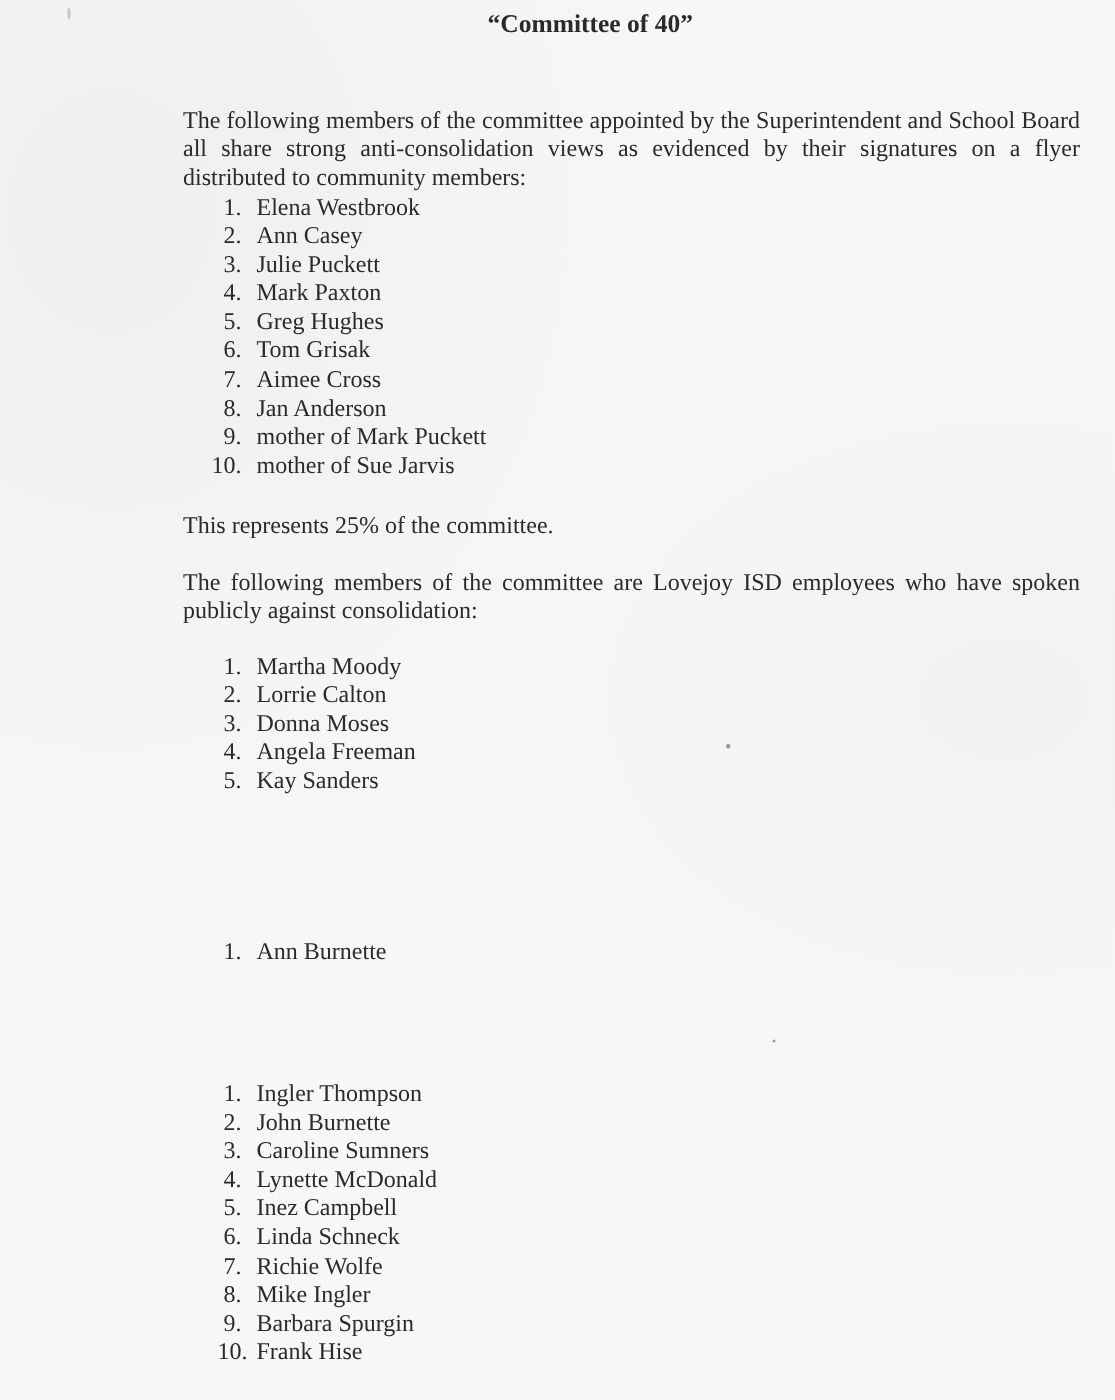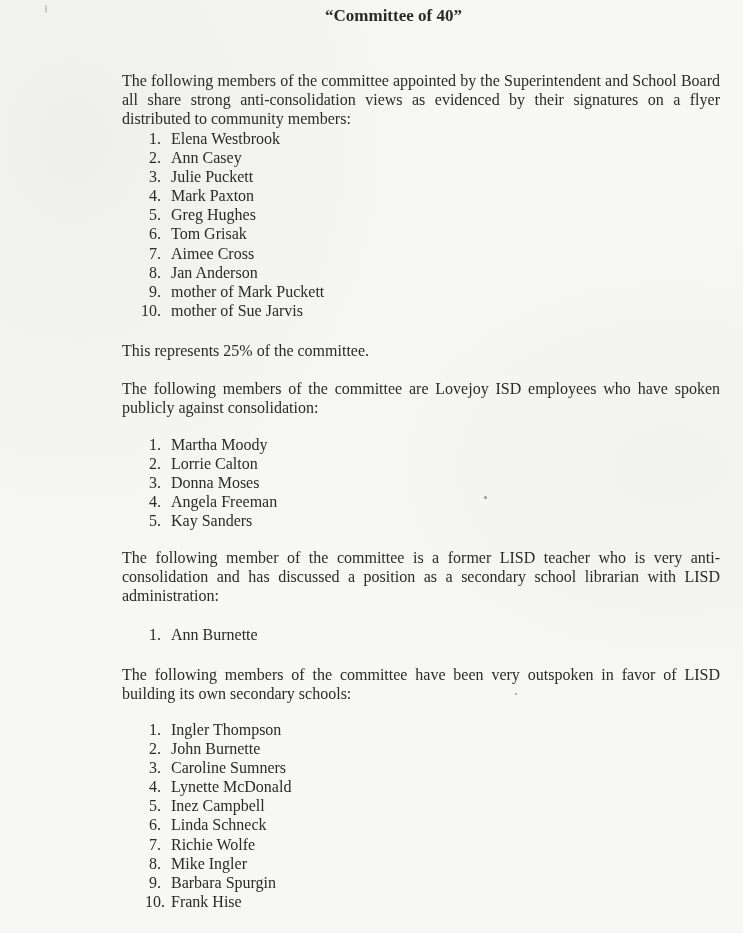--- a/index.html
+++ b/index.html
@@ -124,29 +124,27 @@
       <li>
         <span class="num">4.</span>
         <span class="nm">Angela Freeman</span>
       </li>
       <li>
         <span class="num">5.</span>
         <span class="nm">Kay Sanders</span>
       </li>
     </ol>
 
-  <div class="para" style="top:548px;">The following member of the committee is a former LISD teacher who is very anti-consolidation and has discussed a position as a secondary school librarian with LISD administration:</div>
   <ol class="list" style="top:625px;" id="list2">
       <li>
         <span class="num">1.</span>
         <span class="nm">Ann Burnette</span>
       </li>
     </ol>
 
-  <div class="para" style="top:665px;">The following members of the committee have been very outspoken in favor of LISD building its own secondary schools:</div>
   <ol class="list" style="top:720px;" id="list3">
       <li>
         <span class="num">1.</span>
         <span class="nm">Ingler Thompson</span>
       </li>
       <li>
         <span class="num">2.</span>
         <span class="nm">John Burnette</span>
       </li>
       <li>

